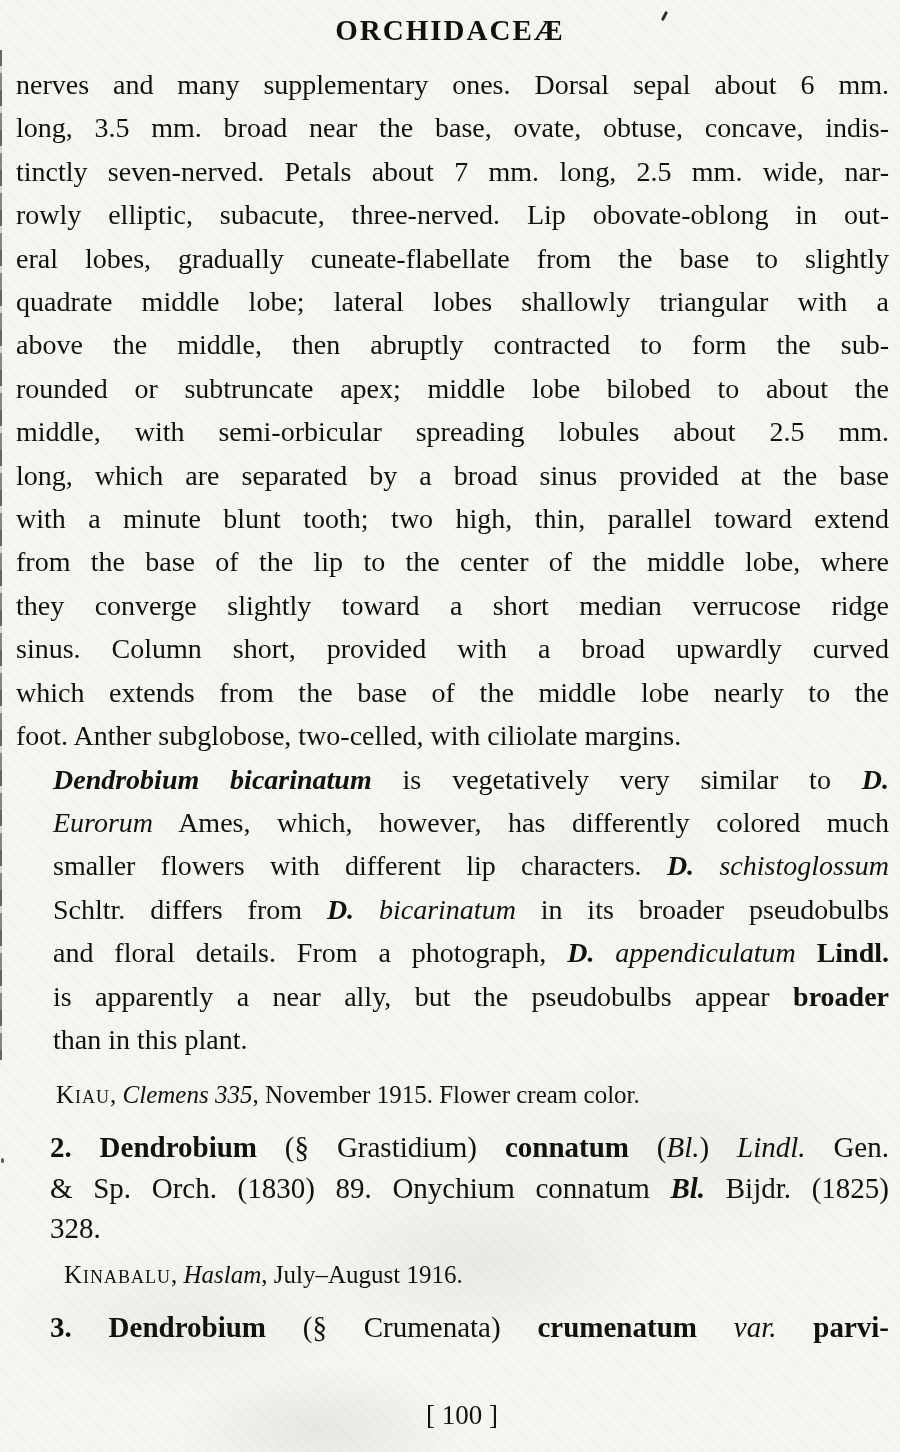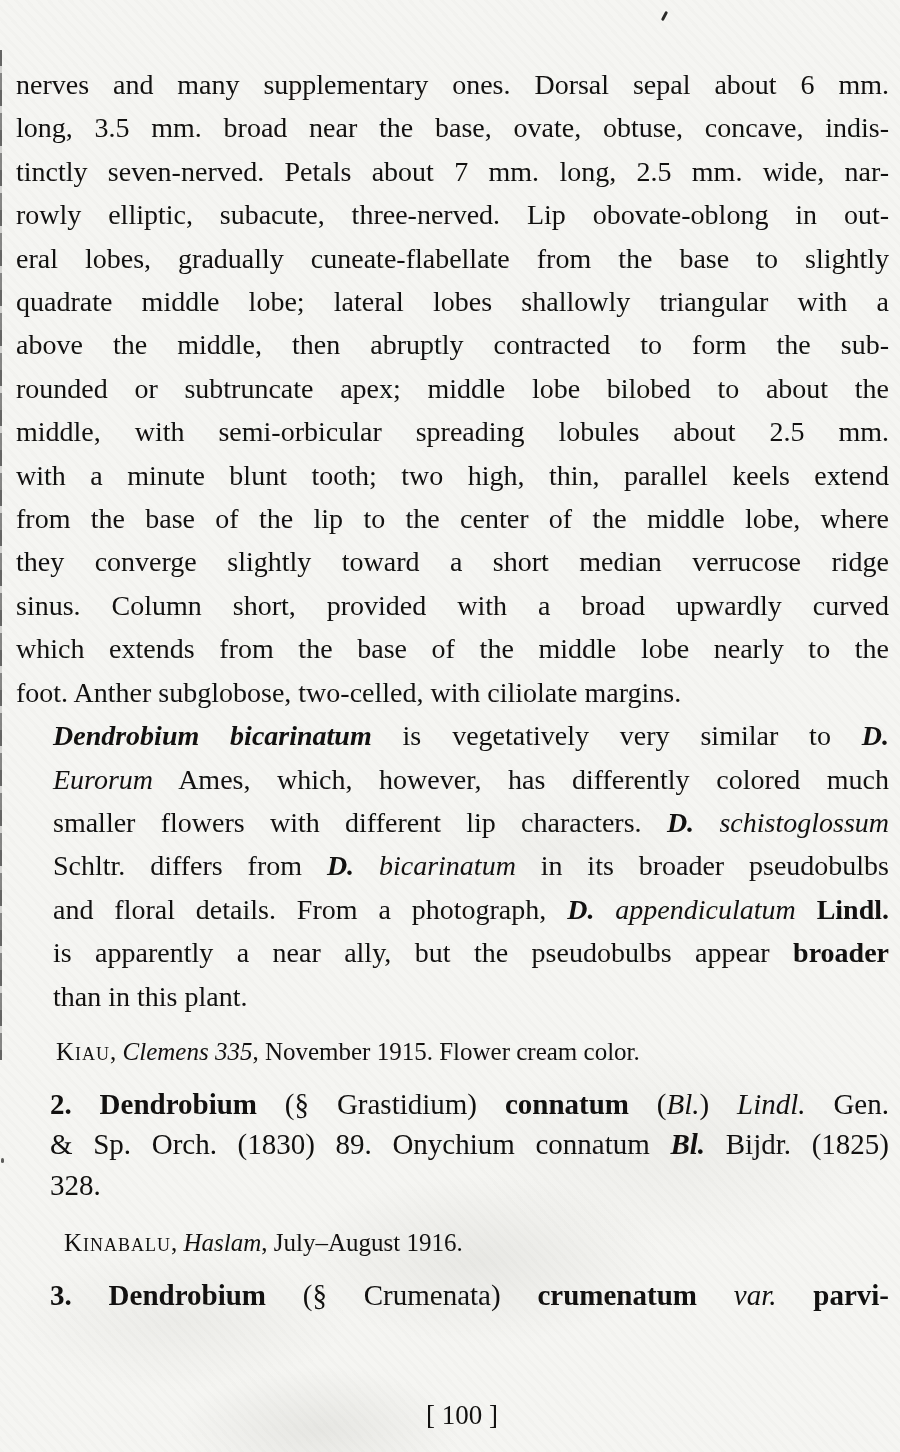--- a/index.html
+++ b/index.html
@@ -53,32 +53,34 @@
   }
   .scan-speck-2{
     position:absolute;left:1px;top:1158px;width:3px;height:5px;
     background:rgba(30,30,28,.7);border-radius:2px;
   }
 </style>
 </head>
 <body>
 
 <div class="page">
+  <div class="running-head">ORCHIDACEÆ</div>
   <div class="text-column">
       <div class="block para">
         <div class="line j"><span>nerves and many supplementary ones. Dorsal sepal about 6 mm.</span></div>
         <div class="line j"><span>long, 3.5 mm. broad near the base, ovate, obtuse, concave, indis-</span></div>
         <div class="line j"><span>tinctly seven-nerved. Petals about 7 mm. long, 2.5 mm. wide, nar-</span></div>
         <div class="line j"><span>rowly elliptic, subacute, three-nerved. Lip obovate-oblong in out-</span></div>
         <div class="line j"><span>eral lobes, gradually cuneate-flabellate from the base to slightly</span></div>
         <div class="line j"><span>quadrate middle lobe; lateral lobes shallowly triangular with a</span></div>
         <div class="line j"><span>above the middle, then abruptly contracted to form the sub-</span></div>
         <div class="line j"><span>rounded or subtruncate apex; middle lobe bilobed to about the</span></div>
         <div class="line j"><span>middle, with semi-orbicular spreading lobules about 2.5 mm.</span></div>
-        <div class="line j"><span>with a minute blunt tooth; two high, thin, parallel keels extend</span></div>
+        <div class="line j"><span>long, which are separated by a broad sinus provided at the base</span></div>
+        <div class="line j"><span>with a minute blunt tooth; two high, thin, parallel toward extend</span></div>
         <div class="line j"><span>from the base of the lip to the center of the middle lobe, where</span></div>
         <div class="line j"><span>they converge slightly toward a short median verrucose ridge</span></div>
         <div class="line j"><span>sinus. Column short, provided with a broad upwardly curved</span></div>
         <div class="line j"><span>which extends from the base of the middle lobe nearly to the</span></div>
         <div class="line"><span>foot. Anther subglobose, two-celled, with ciliolate margins.</span></div>
       </div>
       <div class="block para" style="text-indent: 37px;">
         <div class="line j"><span class="bi">Dendrobium bicarinatum</span><span> is vegetatively very similar to </span><span class="bi">D.</span></div>
         <div class="line j"><span class="i">Eurorum</span><span> Ames, which, however, has differently colored much</span></div>
         <div class="line j"><span>smaller flowers with different lip characters. </span><span class="bi">D.</span><span> </span><span class="i">schistoglossum</span></div>
@@ -88,21 +90,21 @@
         <div class="line"><span>than in this plant.</span></div>
       </div>
       <div class="block citation" style="padding-left: 40px; margin-top: 16px;">
         <div class="line"><span class="sc">Kiau</span><span>, </span><span class="i">Clemens 335</span><span>, November 1915. Flower cream color.</span></div>
       </div>
       <div class="block entry" style="text-indent: 34px; margin-top: 14px;">
         <div class="line j"><span class="b">2. </span><span class="b">Dendrobium</span><span> (§ Grastidium) </span><span class="b">connatum</span><span> (</span><span class="i">Bl.</span><span>) </span><span class="i">Lindl.</span><span> Gen.</span></div>
         <div class="line j"><span>&amp; Sp. Orch. (1830) 89. Onychium connatum </span><span class="bi">Bl.</span><span> Bijdr. (1825)</span></div>
         <div class="line"><span>328.</span></div>
       </div>
-      <div class="block citation" style="padding-left: 48px; margin-top: 20px;">
+      <div class="block citation" style="padding-left: 48px; margin-top: 8px;">
         <div class="line"><span class="sc">Kinabalu</span><span>, </span><span class="i">Haslam</span><span>, July–August 1916.</span></div>
       </div>
       <div class="block entry" style="text-indent: 34px; margin-top: 14px;">
         <div class="line j"><span class="b">3. </span><span class="b">Dendrobium</span><span> (§ Crumenata) </span><span class="b">crumenatum</span><span> </span><span class="i">var.</span><span> </span><span class="b">parvi-</span></div>
       </div>
     </div>
   <div class="page-number">[ 100 ]</div>
   <div class="scan-edge-artifact"></div>
   <div class="scan-speck"></div>
   <div class="scan-speck-2"></div>

